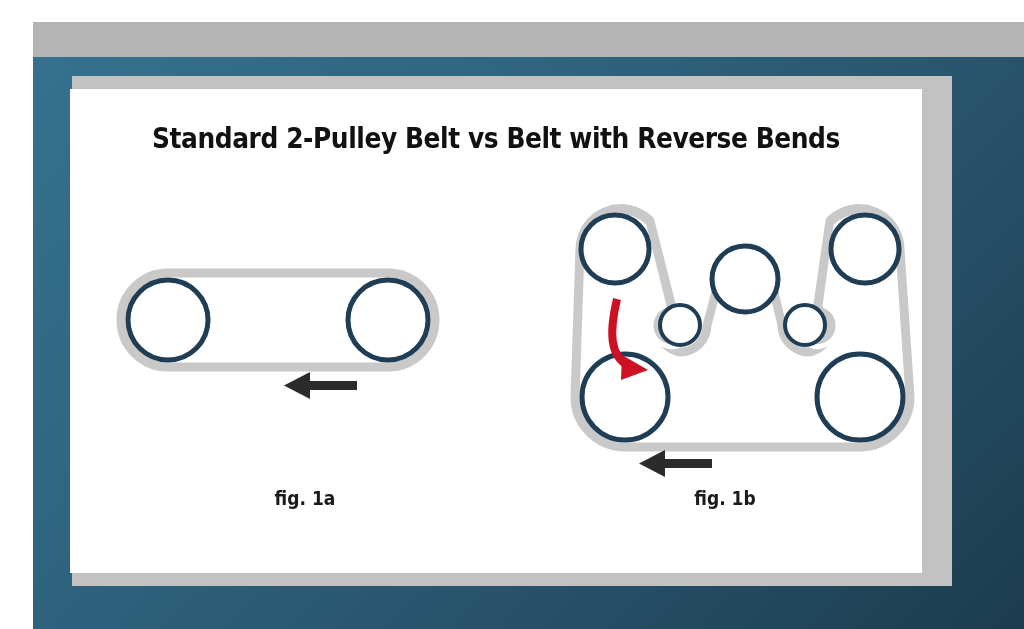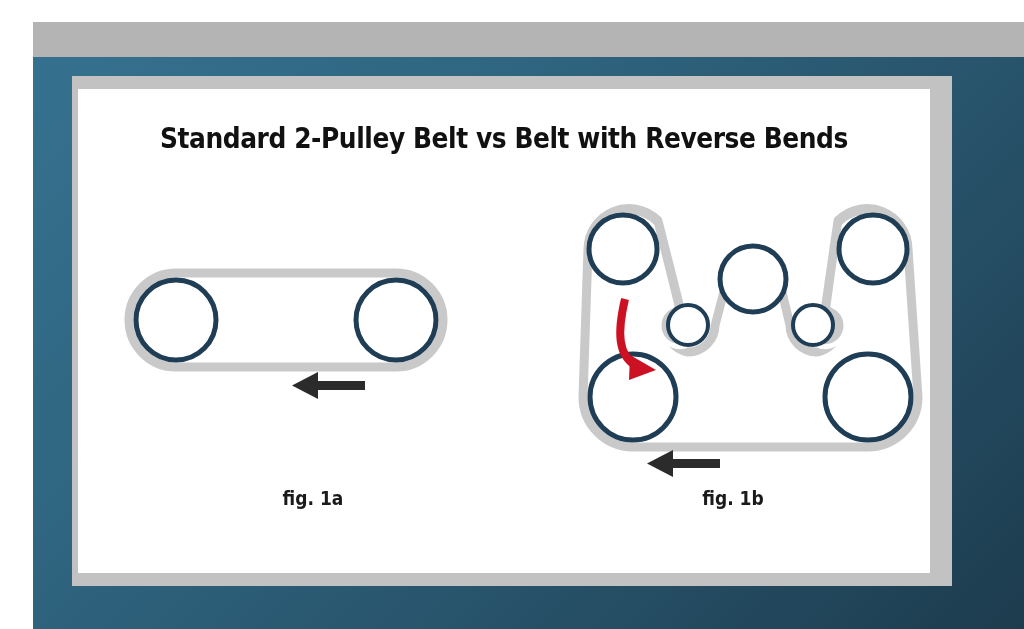--- a/index.html
+++ b/index.html
@@ -40,21 +40,21 @@
   .inner-grey {
     position: absolute;
     left: 72px;
     top: 76px;
     width: 880px;
     height: 510px;
     background: #c2c2c2;
   }
   .canvas {
     position: absolute;
-    left: 78px;
+    left: 70px;
     top: 89px;
     width: 852px;
     height: 484px;
     background: #ffffff;
     overflow: hidden;
   }
 
   
   .title {
     position: absolute;

